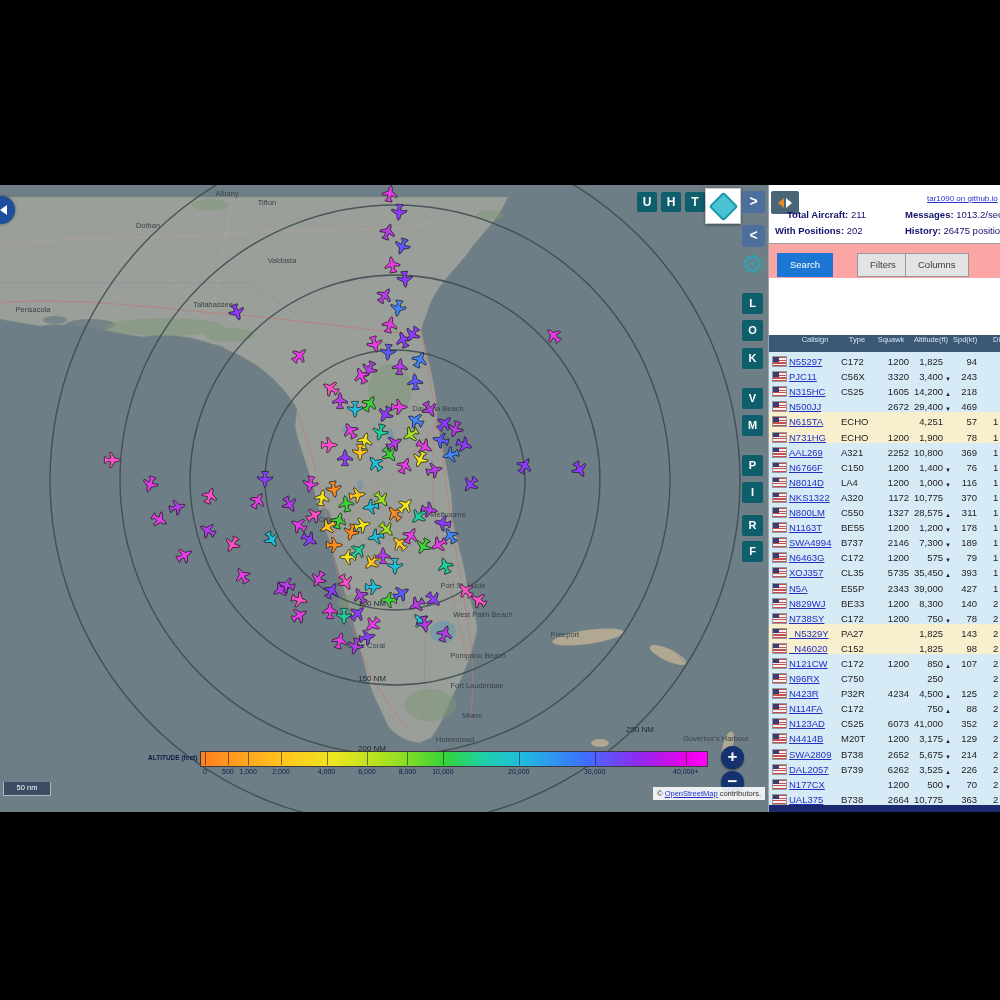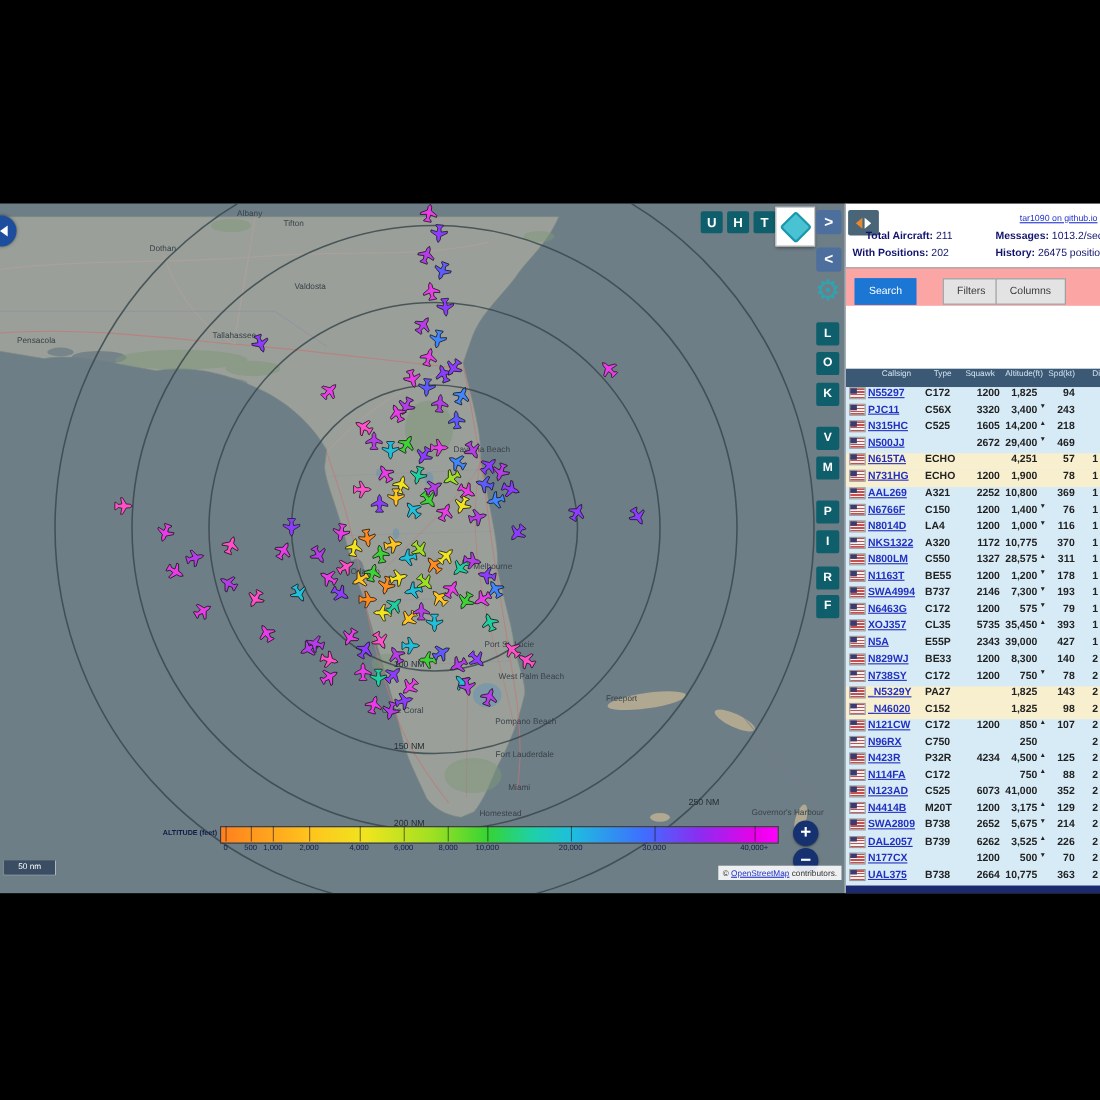--- a/index.html
+++ b/index.html
@@ -50,21 +50,21 @@
   .tabbar{position:absolute;left:0;top:58px;width:232px;height:34px;background:#fca5a5;border-top:1px solid #9aa0a6;}
   .tab{position:absolute;top:9px;height:22px;padding:0 12px;font-size:9.5px;color:#3a3a3a;background:#e3e3e3;
     border:1px solid #95989c;line-height:22px;cursor:pointer;}
   .tab.active{background:#1b76d4;color:#fff;border-color:#1b76d4;}
   .searchpane{position:absolute;left:0;top:92px;width:232px;height:58px;background:#fff;}
   .fieldlabel{position:absolute;font-size:9.5px;font-weight:bold;color:#12126e;}
   .tbox{position:absolute;height:14px;border:1px solid #6a6a6a;background:#fff;font-size:9px;padding:0 2px;}
   
   .tablewrap{position:absolute;left:0;top:150px;width:232px;height:470px;overflow:hidden;background:#d7ebf7;}
   .thead{display:flex;height:17px;background:#3b5974;color:#d4e4f2;font-size:7.5px;}
-  .trow{display:flex;height:15.1px;align-items:flex-start;font-size:9.5px;color:#222;background:#d7ebf7;cursor:pointer;font-weight:bold;}
+  .trow{display:flex;height:15.1px;align-items:flex-end;font-size:9.5px;color:#222;background:#d7ebf7;cursor:pointer;}
   .trow.special{background:#f8efcf;}
   .c-flag{width:20px;display:flex;justify-content:center;flex:none;}
   .c-cs{width:52px;flex:none;overflow:hidden;white-space:nowrap;}
   .c-ty{width:32px;flex:none;}
   .c-sq{width:36px;flex:none;text-align:right;}
   .c-al{width:34px;flex:none;text-align:right;}
   .c-ar{width:10px;flex:none;font-size:6px;text-align:center;color:#222;}
   .c-sp{width:24px;flex:none;text-align:right;}
   .c-di{width:30px;flex:none;padding-left:16px;white-space:nowrap;}
   .thead .c-cs,.thead .c-ty,.thead .c-sq{text-align:center;}
@@ -527,21 +527,21 @@
           </div>
           <div class="trow">
             <div class="c-flag">
               <span class="flag"></span>
             </div>
             <div class="c-cs"><span class="cs-link">SWA4994</span></div>
             <div class="c-ty">B737</div>
             <div class="c-sq">2146</div>
             <div class="c-al">7,300</div>
             <div class="c-ar">▼</div>
-            <div class="c-sp">193</div>
+            <div class="c-sp">189</div>
             <div class="c-di">1</div>
           </div>
           <div class="trow">
             <div class="c-flag">
               <span class="flag"></span>
             </div>
             <div class="c-cs"><span class="cs-link">N6463G</span></div>
             <div class="c-ty">C172</div>
             <div class="c-sq">1200</div>
             <div class="c-al">575</div>

